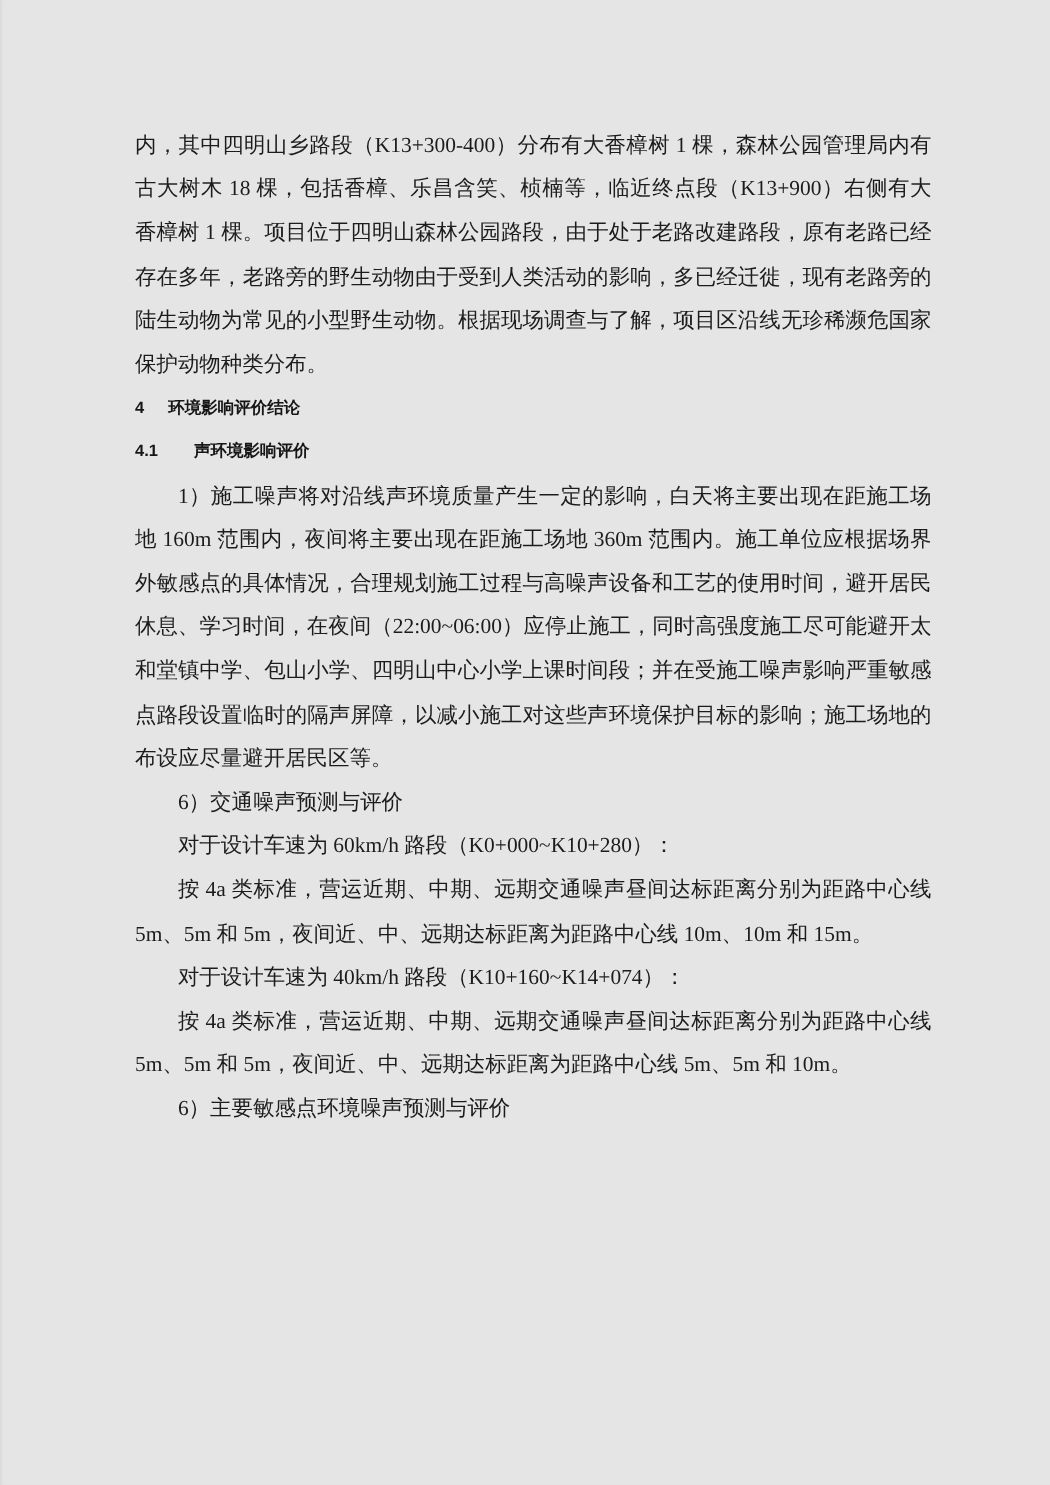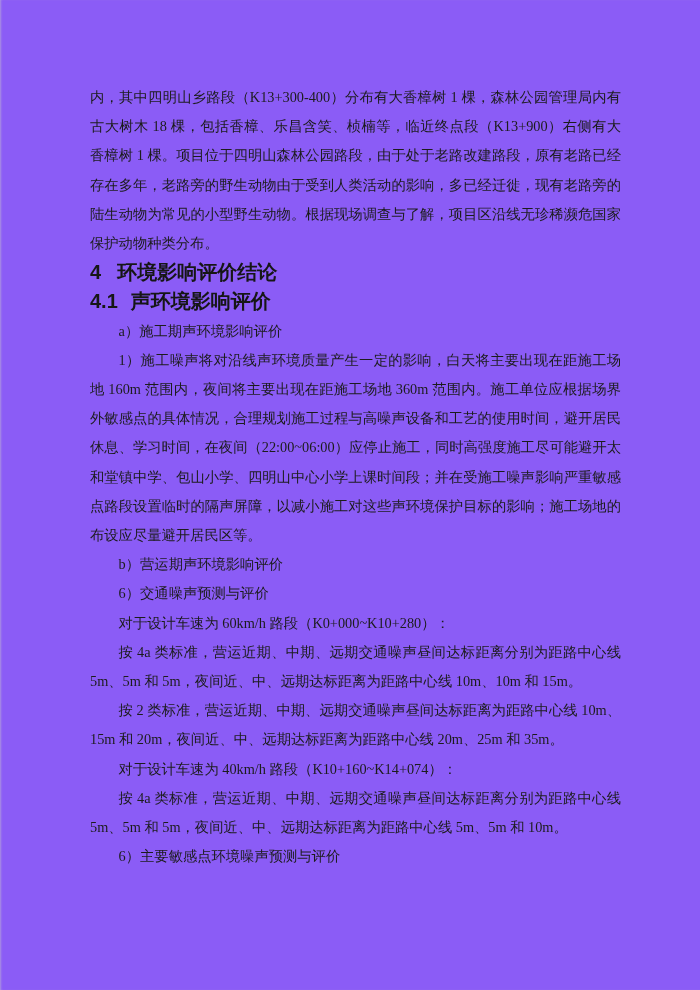--- a/index.html
+++ b/index.html
@@ -4,21 +4,21 @@
 <style>
   html, body {
     margin: 0;
     padding: 0;
     background: #ffffff;
   }
   .page {
     position: relative;
     width: 700px;
     height: 990px;
-    background: #8b5cf6;
+    background: #e5e5e5;
     overflow: hidden;
     color: #1c1c1c;
     font-family: "Liberation Serif", "DejaVu Serif", serif;
     box-shadow: inset 2px 0 3px -2px #cccccc;
   }
   .content {
     position: absolute;
     left: 90px;
     top: 83px;
     width: 531px;
@@ -29,54 +29,51 @@
     line-height: 29.2px;
     text-align: justify;
     text-justify: inter-ideograph;
     text-indent: 2em;
   }
   .para.noindent {
     text-indent: 0;
   }
   .heading {
     margin: 0;
-    font-size: 20px;
+    font-size: 11px;
     line-height: 29.2px;
     font-weight: bold;
     font-family: "Liberation Sans", "DejaVu Sans", sans-serif;
     color: #161616;
   }
   .heading .hnum-1 { margin-right: 16px; }
-  .heading .hnum-2 { margin-right: 13px; }
+  .heading .hnum-2 { margin-right: 24px; }
 </style>
 </head>
 <body>
 
 <div class="page">
   <div class="content">
 
     <p class="para noindent">内，其中四明山乡路段（K13+300-400）分布有大香樟树 1 棵，森林公园管理局内有古大树木 18 棵，包括香樟、乐昌含笑、桢楠等，临近终点段（K13+900）右侧有大香樟树 1 棵。项目位于四明山森林公园路段，由于处于老路改建路段，原有老路已经存在多年，老路旁的野生动物由于受到人类活动的影响，多已经迁徙，现有老路旁的陆生动物为常见的小型野生动物。根据现场调查与了解，项目区沿线无珍稀濒危国家保护动物种类分布。</p>
 
     <h1 class="heading"><span class="hnum-1">4</span><span>环境影响评价结论</span></h1>
 
     <h2 class="heading"><span class="hnum-2">4.1</span><span>声环境影响评价</span></h2>
 
-    <p class="para">a）施工期声环境影响评价</p>
 
     <p class="para">1）施工噪声将对沿线声环境质量产生一定的影响，白天将主要出现在距施工场地 160m 范围内，夜间将主要出现在距施工场地 360m 范围内。施工单位应根据场界外敏感点的具体情况，合理规划施工过程与高噪声设备和工艺的使用时间，避开居民休息、学习时间，在夜间（22:00~06:00）应停止施工，同时高强度施工尽可能避开太和堂镇中学、包山小学、四明山中心小学上课时间段；并在受施工噪声影响严重敏感点路段设置临时的隔声屏障，以减小施工对这些声环境保护目标的影响；施工场地的布设应尽量避开居民区等。</p>
 
-    <p class="para">b）营运期声环境影响评价</p>
 
     <p class="para">6）交通噪声预测与评价</p>
 
     <p class="para">对于设计车速为 60km/h 路段（K0+000~K10+280）：</p>
 
     <p class="para">按 4a 类标准，营运近期、中期、远期交通噪声昼间达标距离分别为距路中心线 5m、5m 和 5m，夜间近、中、远期达标距离为距路中心线 10m、10m 和 15m。</p>
 
-    <p class="para">按 2 类标准，营运近期、中期、远期交通噪声昼间达标距离为距路中心线 10m、15m 和 20m，夜间近、中、远期达标距离为距路中心线 20m、25m 和 35m。</p>
 
     <p class="para">对于设计车速为 40km/h 路段（K10+160~K14+074）：</p>
 
     <p class="para">按 4a 类标准，营运近期、中期、远期交通噪声昼间达标距离分别为距路中心线 5m、5m 和 5m，夜间近、中、远期达标距离为距路中心线 5m、5m 和 10m。</p>
 
 
     <p class="para">6）主要敏感点环境噪声预测与评价</p>
 
   </div>
 </div>

